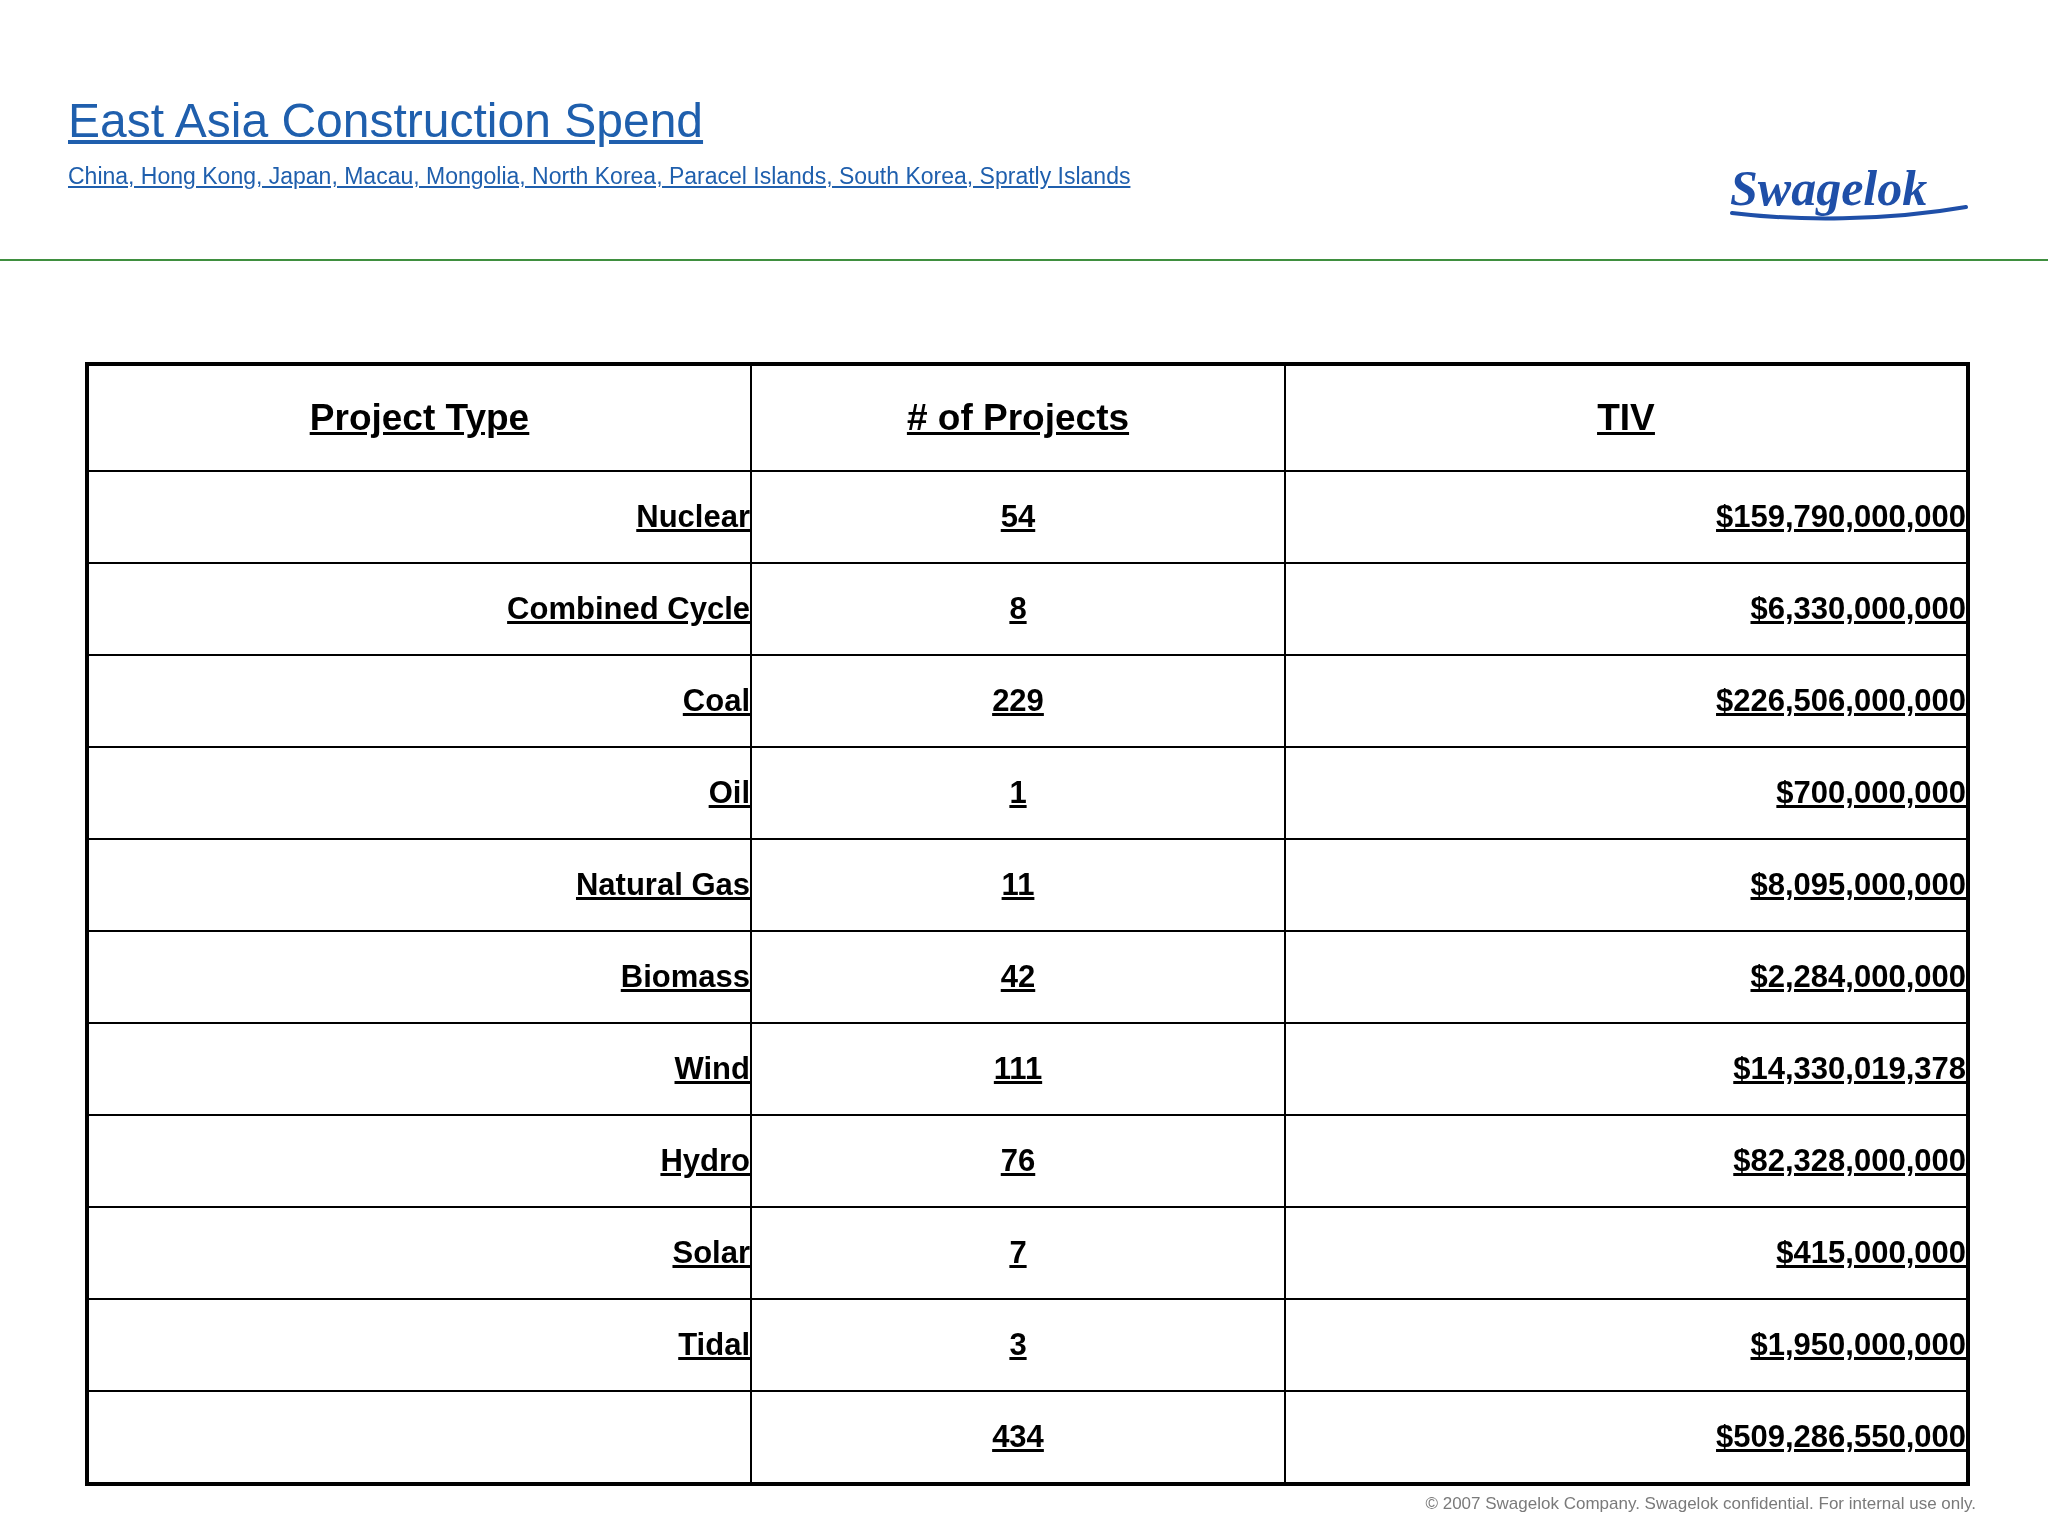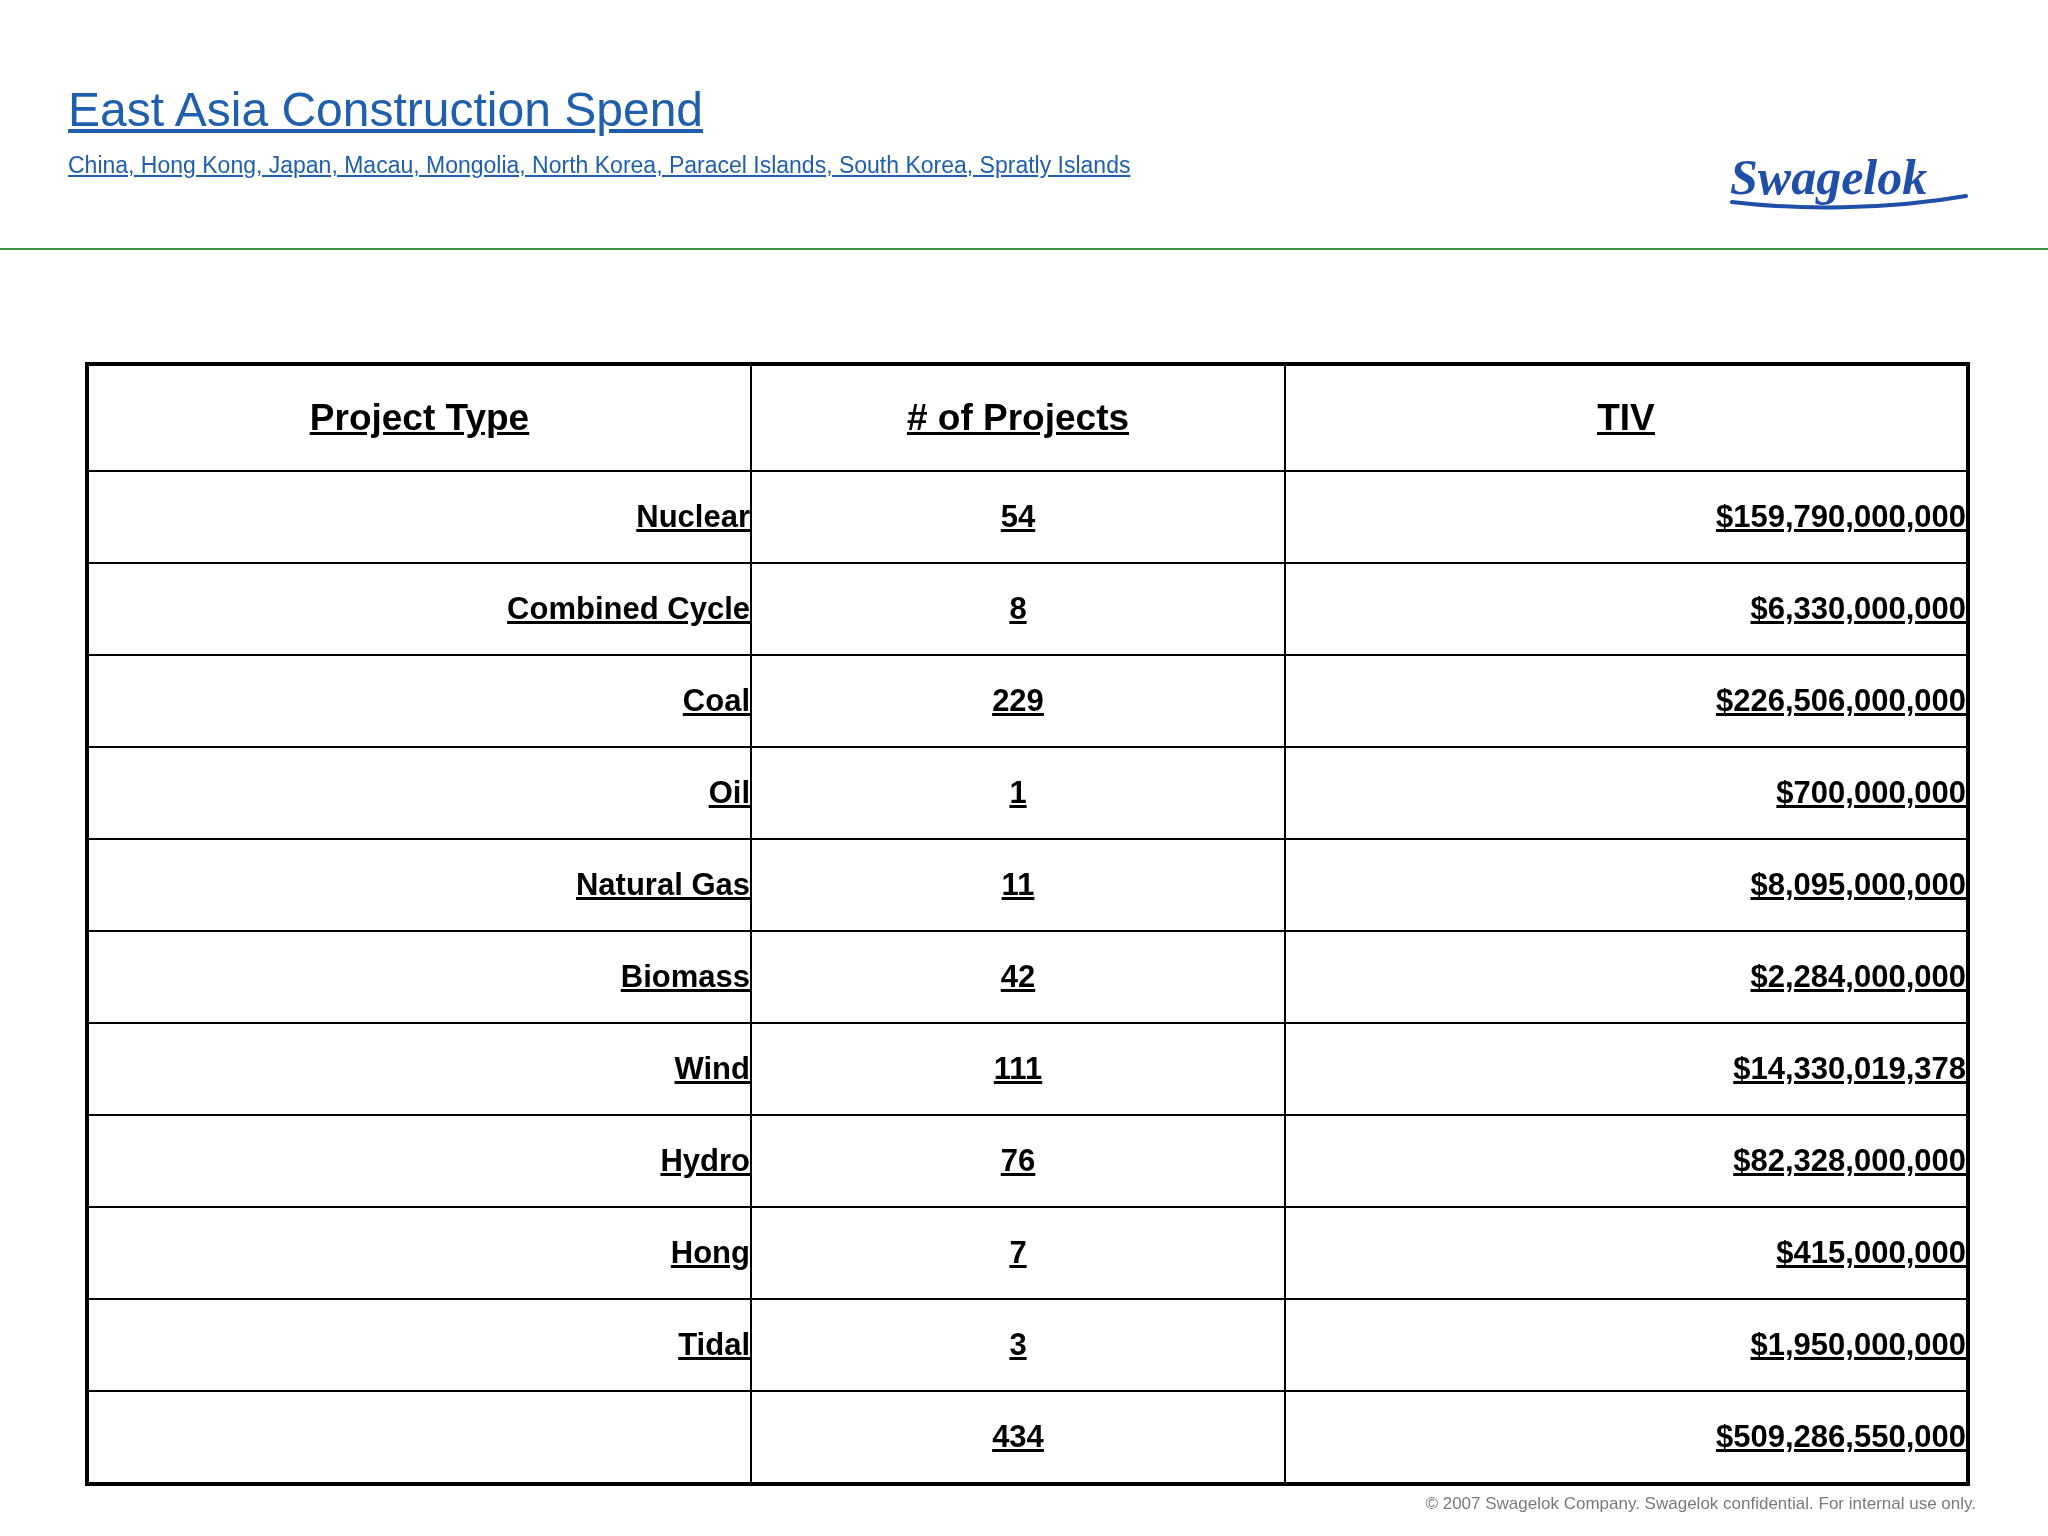--- a/index.html
+++ b/index.html
@@ -12,21 +12,21 @@
     height: 1536px;
     font-family: "Liberation Sans", sans-serif;
     position: relative;
     overflow: hidden;
   }
 
   
   .slide-header {
     position: absolute;
     left: 0;
-    top: 4px;
+    top: 15px;
     width: 2048px;
     height: 248px;
   }
   .title {
     position: absolute;
     left: 68px;
     top: 78px;
     font-size: 48px;
     font-weight: normal;
     color: #1F5FAD;
@@ -185,21 +185,21 @@
         <td class="type">Wind</td>
         <td class="count">111</td>
         <td class="tiv">$14,330,019,378</td>
       </tr>
       <tr>
         <td class="type">Hydro</td>
         <td class="count">76</td>
         <td class="tiv">$82,328,000,000</td>
       </tr>
       <tr>
-        <td class="type">Hong</td>
+        <td class="type">Solar</td>
         <td class="count">7</td>
         <td class="tiv">$415,000,000</td>
       </tr>
       <tr>
         <td class="type">Tidal</td>
         <td class="count">3</td>
         <td class="tiv">$1,950,000,000</td>
       </tr>
       <tr>
         <td class="type"></td>

